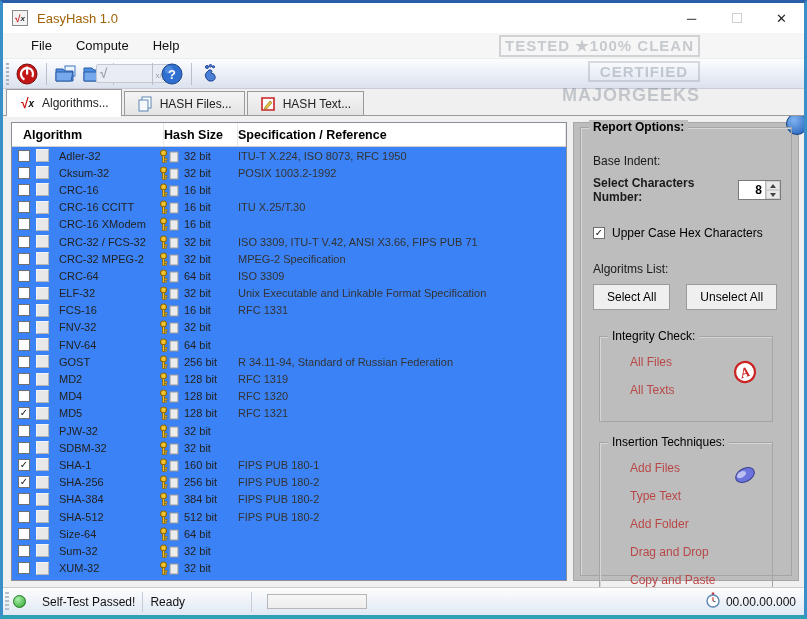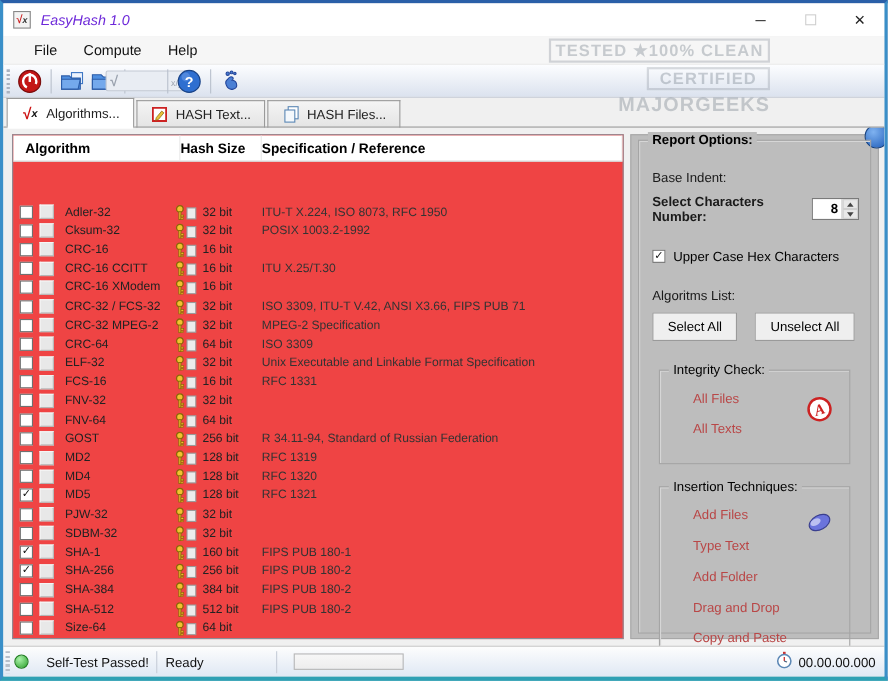--- a/index.html
+++ b/index.html
@@ -15,21 +15,21 @@
     background:#f0f0f0;
     display:flex; flex-direction:column;
     position:relative; overflow:hidden;
   }
 
   
   .titlebar { height:30px; background:#ffffff; display:flex; align-items:center; flex-shrink:0; }
   .app-icon { width:16px; height:16px; margin-left:9px; border:1px solid #888; background:#f3f3f3;
               display:flex; align-items:center; justify-content:center; font-size:10px; color:#c22; font-weight:bold;}
   .app-icon i { font-style:italic; color:#333; font-size:8px; }
-  .title-text { margin-left:9px; font-size:13px; color:#6d28d9;font-style:italic; }
+  .title-text { margin-left:9px; font-size:13px; color:#a16207; }
   .win-buttons { margin-left:auto; display:flex; height:100%; }
   .win-btn { width:45px; height:100%; display:flex; align-items:center; justify-content:center;
              font-size:13px; color:#222; cursor:default; }
   .win-btn.max { color:#c9c9c9; }
   .maxbox { width:10px; height:10px; border:1px solid #cfcfcf; }
 
   
   .menubar { height:26px; background:#f6f6f6; display:flex; align-items:center; padding-left:16px; gap:0;
              border-bottom:1px solid #ececec; flex-shrink:0; }
   .menu-item { font-size:13px; color:#111; padding:4px 12px; }
@@ -64,22 +64,22 @@
   .tab.active { background:#ffffff; height:27px; position:relative; z-index:2; font-size:12px; }
   .tabstrip::after { content:""; position:absolute; left:0; right:0; bottom:0; height:1px; background:#9a9a9a; z-index:1;}
   .tab.active::after { content:""; position:absolute; left:0; right:0; bottom:-1px; height:2px; background:#fff; }
   .tab-icon { width:17px; height:16px; display:flex; align-items:center; justify-content:center; }
   .sqrt-red { color:#c11; font-weight:bold; font-size:14px; }
   .sqrt-red i { color:#111; font-size:10px; font-style:italic; font-weight:bold; }
 
   
   .main { flex:1; display:flex; background:#f0f0f0; padding:6px 5px 6px 8px; gap:6px; overflow:hidden; }
 
-  .table-panel { width:556px; border:1px solid #8a8e98; background:#ef4444; display:flex;
-                 flex-direction:column; overflow:hidden;gap:37px; }
+  .table-panel { width:556px; border:1px solid #8a8e98; background:#3b82f6; display:flex;
+                 flex-direction:column; overflow:hidden; }
   .thead { display:grid; grid-template-columns:141px 74px 1fr; padding-left:11px; height:24px;
            align-items:center; background:#ffffff; border-bottom:1px solid #cfcfcf;
            font-weight:bold; font-size:12.5px; color:#000; flex-shrink:0;}
   .thead span { height:100%; display:flex; align-items:center; border-right:1px solid #e9e9e9; }
   .tbody { flex:1; }
   .trow { display:grid; grid-template-columns:18px 18px 104px 26px 54px 1fr;
           align-items:center; height:17.2px; padding-left:6px; font-size:11px; color:#222; }
   .cb { width:12px; height:12px; background:#fff; border:1px solid #707070; display:flex;
         align-items:center; justify-content:center; font-size:10px; color:#111; line-height:1; }
   .rowbtn { width:13px; height:13px; background:#e8e8e8; border:1px solid #b5b5b5;
@@ -220,34 +220,34 @@
     <div class="tab active">
       <span class="tab-icon sqrt-red">
           <span>√</span>
           <i>x</i>
         </span>
       <span>Algorithms...</span>
     </div>
     <div class="tab">
       <span class="tab-icon">
         <svg width="16" height="16" viewBox="0 0 16 16">
+          <rect x="5" y="1" width="9" height="11" fill="#ffffff" stroke="#5b87b5"></rect>
+          <rect x="2" y="4" width="9" height="11" fill="#f4f8fc" stroke="#5b87b5"></rect>
+        </svg>
+      </span>
+      <span>HASH Files...</span>
+    </div>
+    <div class="tab">
+      <span class="tab-icon">
+        <svg width="16" height="16" viewBox="0 0 16 16">
           <path d="M2 2 h12 v12 h-12 z" fill="#ffffff" stroke="#c22" stroke-width="1.6"></path>
           <path d="M5 11 l5 -6 l2 1.6 l-5 6 l-2.5 0.8 z" fill="#e8c33a" stroke="#8a6d14" stroke-width="0.7"></path>
         </svg>
       </span>
       <span>HASH Text...</span>
-    </div>
-    <div class="tab">
-      <span class="tab-icon">
-        <svg width="16" height="16" viewBox="0 0 16 16">
-          <rect x="5" y="1" width="9" height="11" fill="#ffffff" stroke="#5b87b5"></rect>
-          <rect x="2" y="4" width="9" height="11" fill="#f4f8fc" stroke="#5b87b5"></rect>
-        </svg>
-      </span>
-      <span>HASH Files...</span>
     </div>
   </div>
 
   <div class="main">
 
     <div class="table-panel">
       <div class="thead">
         <span>Algorithm</span>
         <span>Hash Size</span>
         <span>Specification / Reference</span>

